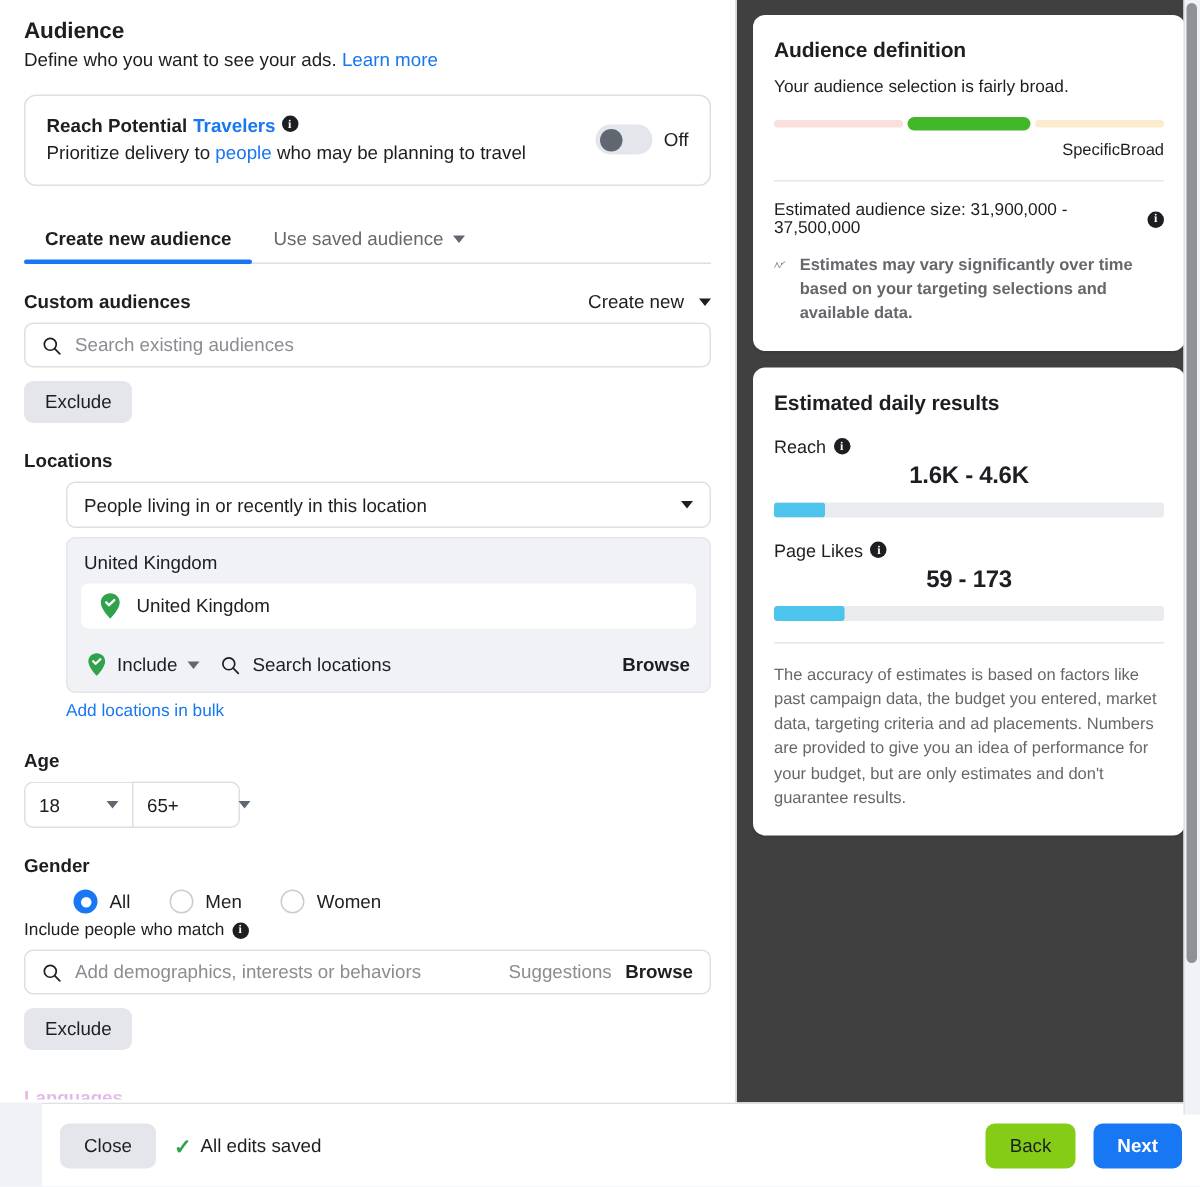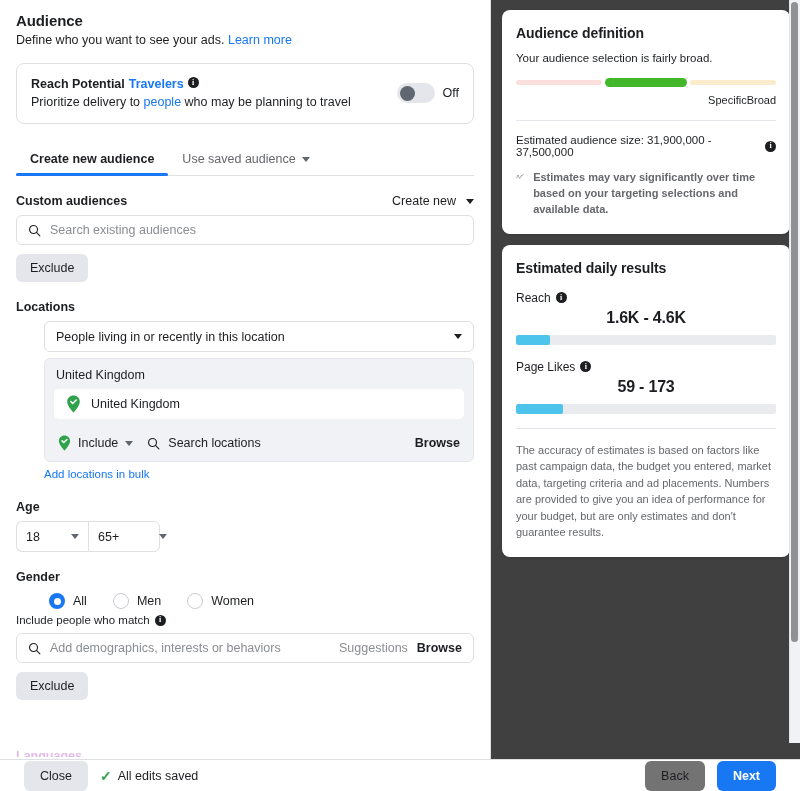--- a/index.html
+++ b/index.html
@@ -189,34 +189,35 @@
 
   .metric-name { font-size: 12px; margin-top: 15px; display: flex; align-items: center; gap: 5px; }
   .metric-val { font-size: 16px; font-weight: bold; margin-top: 4px; letter-spacing: -0.2px; text-align: center; }
   .bar { height: 10px; background: #e9ebee; border-radius: 2px; margin-top: 8px; overflow: hidden; }
   .bar-fill { height: 100%; background: #4dc4ec; border-radius: 2px; }
 
   .para { font-size: 11px; color: #65676b; line-height: 1.5; }
 
   
   .footer {
-    height: 32px; background: #fff;
+    height: 56px; background: #fff;
     border-top: 1px solid #dddfe2;
-    display: flex; align-items: center; padding: 0 24px; gap: 12px;
+    display: flex; align-items: center; padding: 0 12px; gap: 12px;
     flex: none;
+    margin-left: 28px;
   }
   .saved { display: flex; align-items: center; gap: 6px; font-size: 12.5px; color: #1c1e21; }
   .check { color: #31a24c; font-size: 14px; font-weight: bold; }
   .spacer { flex: 1; }
   .btn {
     font-size: 12.5px; border: none; border-radius: 6px;
     padding: 8px 16px; cursor: pointer; font-family: inherit;
   }
   .btn.close { background: #e4e6eb; color: #1c1e21; }
-  .btn.back { background: #737373; color: #1c1e21; }
+  .btn.back { background: #84cc16; color: #1c1e21; }
   .btn.next { background: #1877f2; color: #fff; font-weight: bold; }
 
   
   .scroll-track {
     position: absolute; right: 0; top: 0; width: 11px; height: 743px;
     background: #f0f2f5; border-left: 1px solid #e2e4e8;
   }
   .scroll-thumb {
     position: absolute; right: 2px; top: 2px; width: 7px; height: 640px;
     background: #8f9194; border-radius: 4px;

